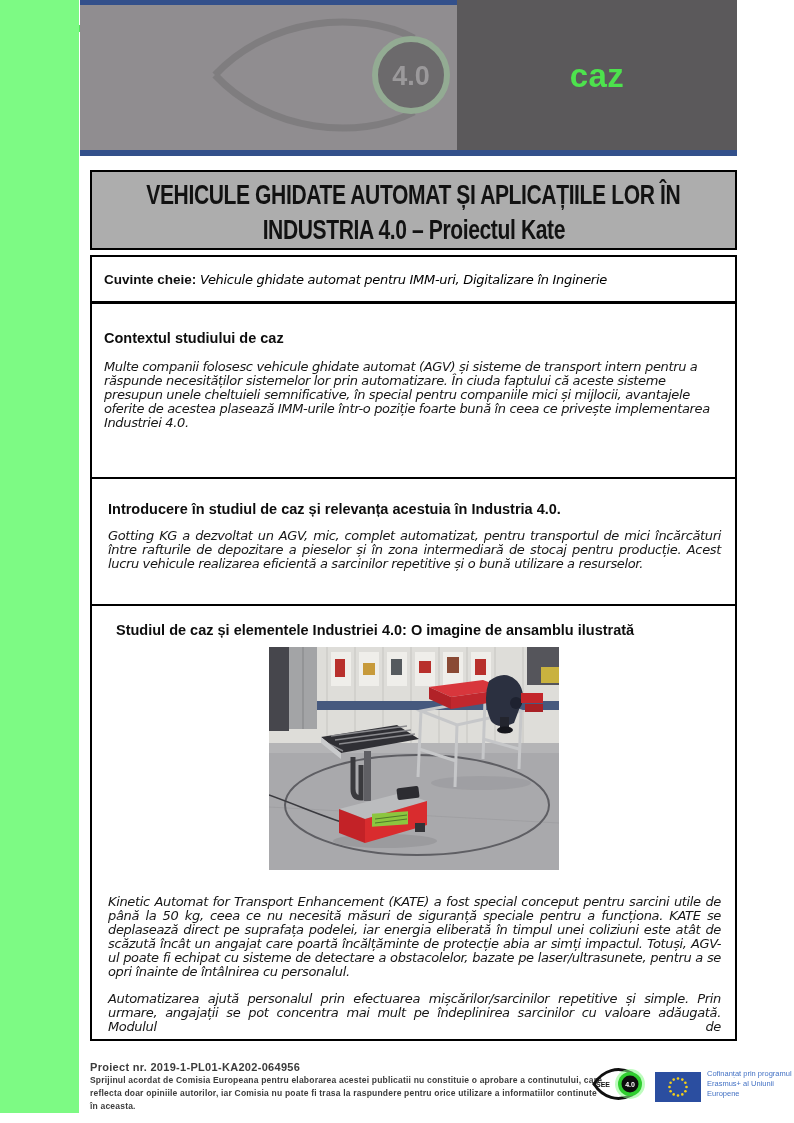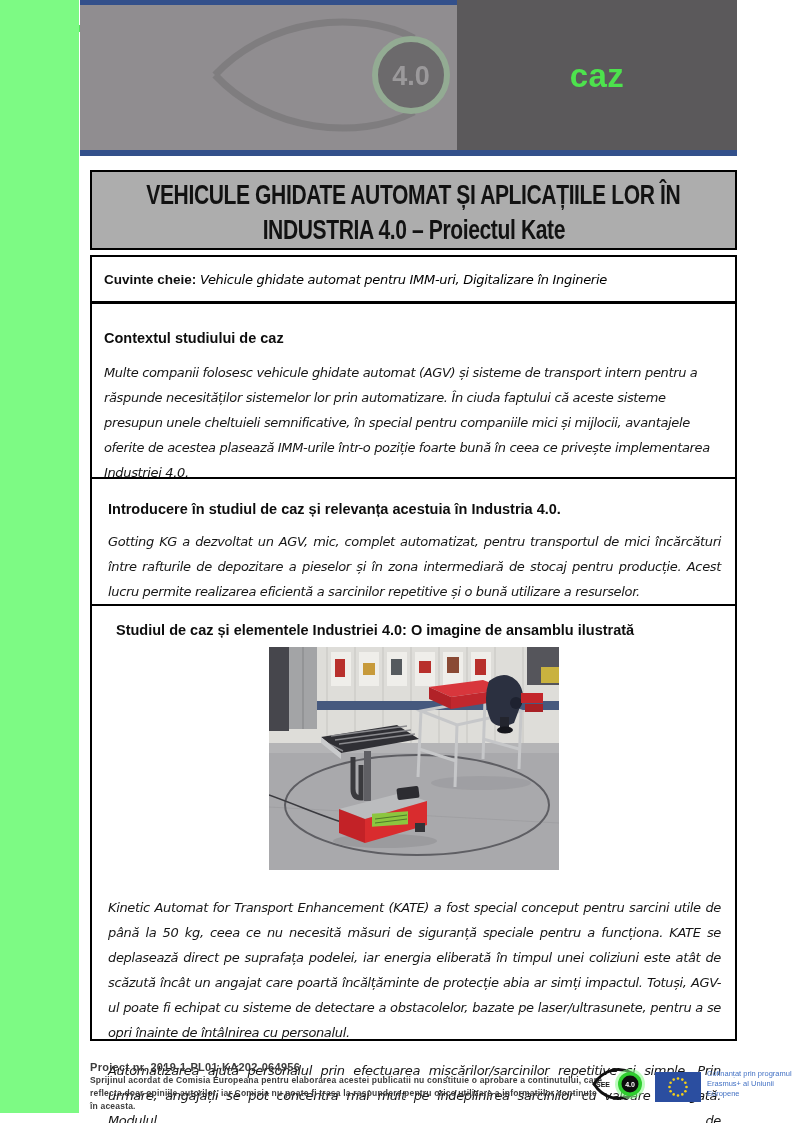--- a/index.html
+++ b/index.html
@@ -30,21 +30,21 @@
   .kw-label{font-weight:800;color:#0D0D0D;}
   .kw-value{font-style:italic;font-family:"DejaVu Sans",sans-serif;font-size:13px;letter-spacing:-0.3px;}
   .context-box{top:302px;height:177px;}
   .intro-box{top:477px;height:129px;}
   .case-box{top:604px;height:437px;}
   .box h3{margin:0;font-size:14.5px;font-weight:800;color:#0D0D0D;}
   .context-box h3{padding:26px 12px 0 12px;}
   .intro-box h3{padding:22px 12px 0 16px;}
   .case-box h3{padding:16px 12px 0 24px;}
   .body-par{margin:0;font-style:italic;color:#161616;font-family:"DejaVu Sans",sans-serif;
-            font-size:13px;line-height:25px;letter-spacing:-0.35px;}
+            font-size:13px;line-height:14px;letter-spacing:-0.35px;}
   .context-box .body-par{padding:14px 14px 0 12px;text-align:left;}
   .intro-box .body-par{padding:12px 14px 0 16px;text-align:justify;}
   .case-box .body-par{padding:0 14px 0 16px;text-align:justify;}
   .par-1{margin-top:25px;}
   .par-2{margin-top:13px;text-align-last:justify;}
 
   .photo{display:block;margin:9px auto 0 auto;width:290px;height:223px;}
 
   
   .project-no{position:absolute;left:90px;top:1061px;font-size:11px;font-weight:700;color:#3C3C3C;
@@ -88,21 +88,21 @@
     <span class="kw-value">Vehicule ghidate automat pentru IMM-uri, Digitalizare în Inginerie</span>
   </div>
 
   <div class="box context-box">
     <h3>Contextul studiului de caz</h3>
     <p class="body-par">Multe companii folosesc vehicule ghidate automat (AGV) și sisteme de transport intern pentru a răspunde necesităților sistemelor lor prin automatizare. În ciuda faptului că aceste sisteme presupun unele cheltuieli semnificative, în special pentru companiile mici și mijlocii, avantajele oferite de acestea plasează IMM-urile într-o poziție foarte bună în ceea ce privește implementarea Industriei 4.0.</p>
   </div>
 
   <div class="box intro-box">
     <h3>Introducere în studiul de caz și relevanța acestuia în Industria 4.0.</h3>
-    <p class="body-par">Gotting KG a dezvoltat un AGV, mic, complet automatizat, pentru transportul de mici încărcături între rafturile de depozitare a pieselor și în zona intermediară de stocaj pentru producție. Acest lucru permite realizarea eficientă a sarcinilor repetitive și o bună utilizare a resurselor.</p>
+    <p class="body-par">Gotting KG a dezvoltat un AGV, mic, complet automatizat, pentru transportul de mici încărcături între rafturile de depozitare a pieselor și în zona intermediară de stocaj pentru producție. Acest lucru vehicule realizarea eficientă a sarcinilor repetitive și o bună utilizare a resurselor.</p>
   </div>
 
   <div class="box case-box">
     <h3>Studiul de caz și elementele Industriei 4.0: O imagine de ansamblu ilustrată</h3>
 
     <svg class="photo" viewBox="0 0 290 223" role="img">
 
       <rect x="0" y="0" width="290" height="100" fill="#DEDDD9"></rect>
       <g stroke="#C6C5C1" stroke-width="1">
         <line x1="58" y1="0" x2="58" y2="96"></line>

